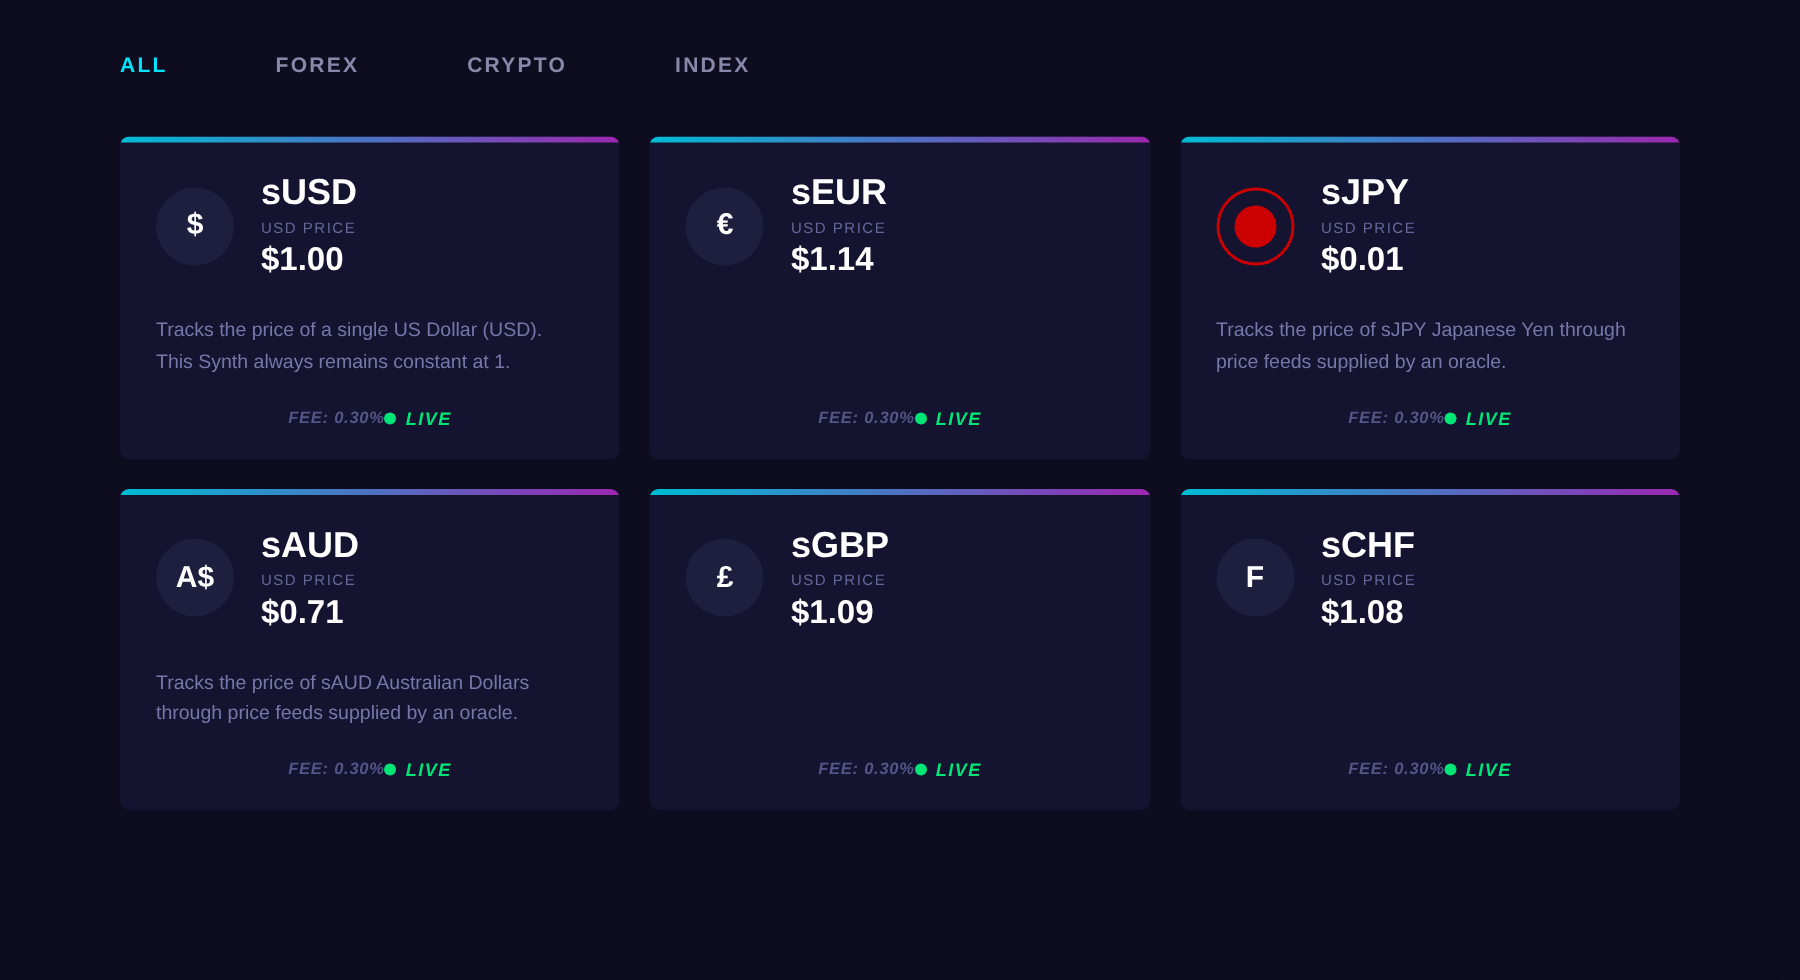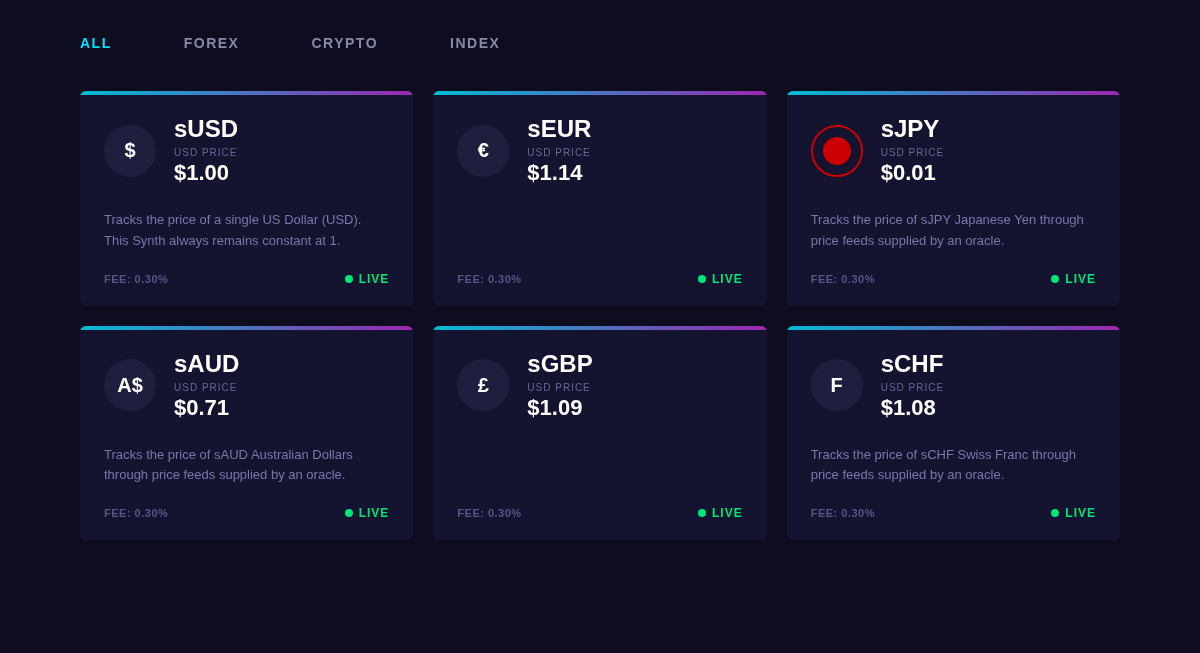--- a/index.html
+++ b/index.html
@@ -111,22 +111,23 @@
       font-size: 13px;
       color: #7777aa;
       line-height: 1.6;
       flex: 1;
       margin-bottom: 20px;
     }
 
     .card-footer {
       display: flex;
       align-items: center;
-      justify-content: space-between;
+      justify-content: center;
       margin-top: auto;
+      font-style: italic;
     }
 
     .fee-label {
       font-size: 11px;
       font-weight: 700;
       color: #555588;
       letter-spacing: 0.5px;
     }
 
     .live-badge {
@@ -288,21 +289,20 @@
 
         <div class="card-icon">
           F
         </div>
         <div class="card-title-group">
           <div class="card-name">sCHF</div>
           <div class="usd-price-label">USD PRICE</div>
           <div class="usd-price-value">$1.08</div>
         </div>
       </div>
-      <div class="card-description">Tracks the price of sCHF Swiss Franc through price feeds supplied by an oracle.</div>
       <div class="card-footer">
         <span class="fee-label">FEE: 0.30%</span>
         <span class="live-badge">
           <span class="live-dot"></span>
           LIVE
         </span>
       </div>
     </div>
     </div>
 </main>

